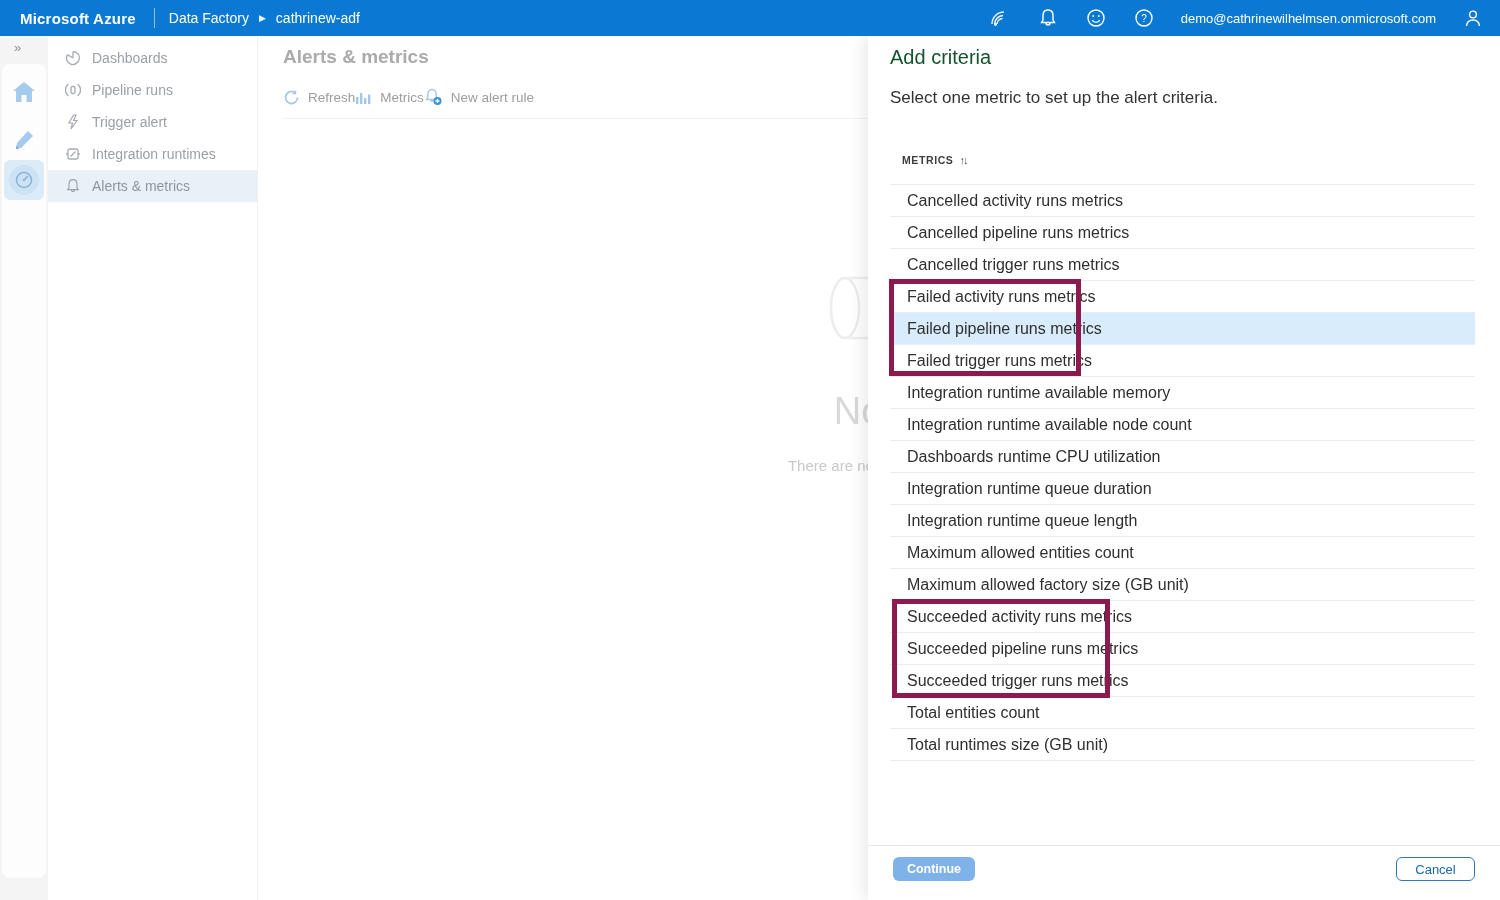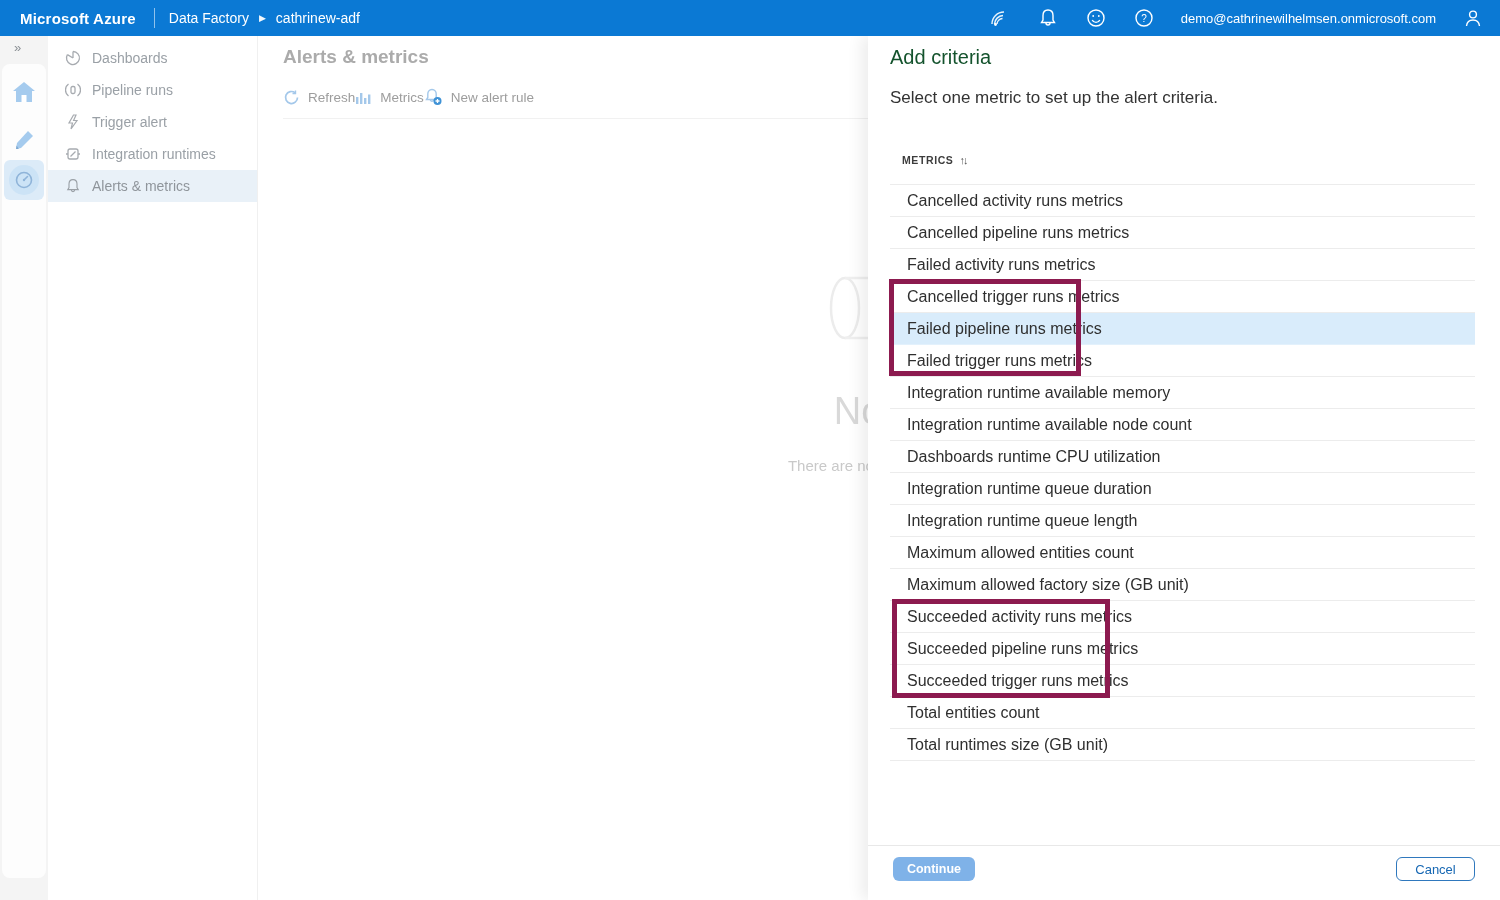--- a/index.html
+++ b/index.html
@@ -245,22 +245,22 @@
 <div class="panel">
   <div class="panel-title">Add criteria</div>
   <div class="panel-sub">Select one metric to set up the alert criteria.</div>
   <div class="col-header">
     <span>METRICS</span>
     <span class="sort-glyph">↑↓</span>
   </div>
   <div class="metric-list" id="metric-list">
       <div class="metric-row">Cancelled activity runs metrics</div>
       <div class="metric-row">Cancelled pipeline runs metrics</div>
+      <div class="metric-row">Cancelled trigger runs metrics</div>
       <div class="metric-row">Failed activity runs metrics</div>
-      <div class="metric-row">Cancelled trigger runs metrics</div>
       <div class="metric-row highlight">Failed pipeline runs metrics</div>
       <div class="metric-row">Failed trigger runs metrics</div>
       <div class="metric-row">Integration runtime available memory</div>
       <div class="metric-row">Integration runtime available node count</div>
       <div class="metric-row">Dashboards runtime CPU utilization</div>
       <div class="metric-row">Integration runtime queue duration</div>
       <div class="metric-row">Integration runtime queue length</div>
       <div class="metric-row">Maximum allowed entities count</div>
       <div class="metric-row">Maximum allowed factory size (GB unit)</div>
       <div class="metric-row">Succeeded activity runs metrics</div>

